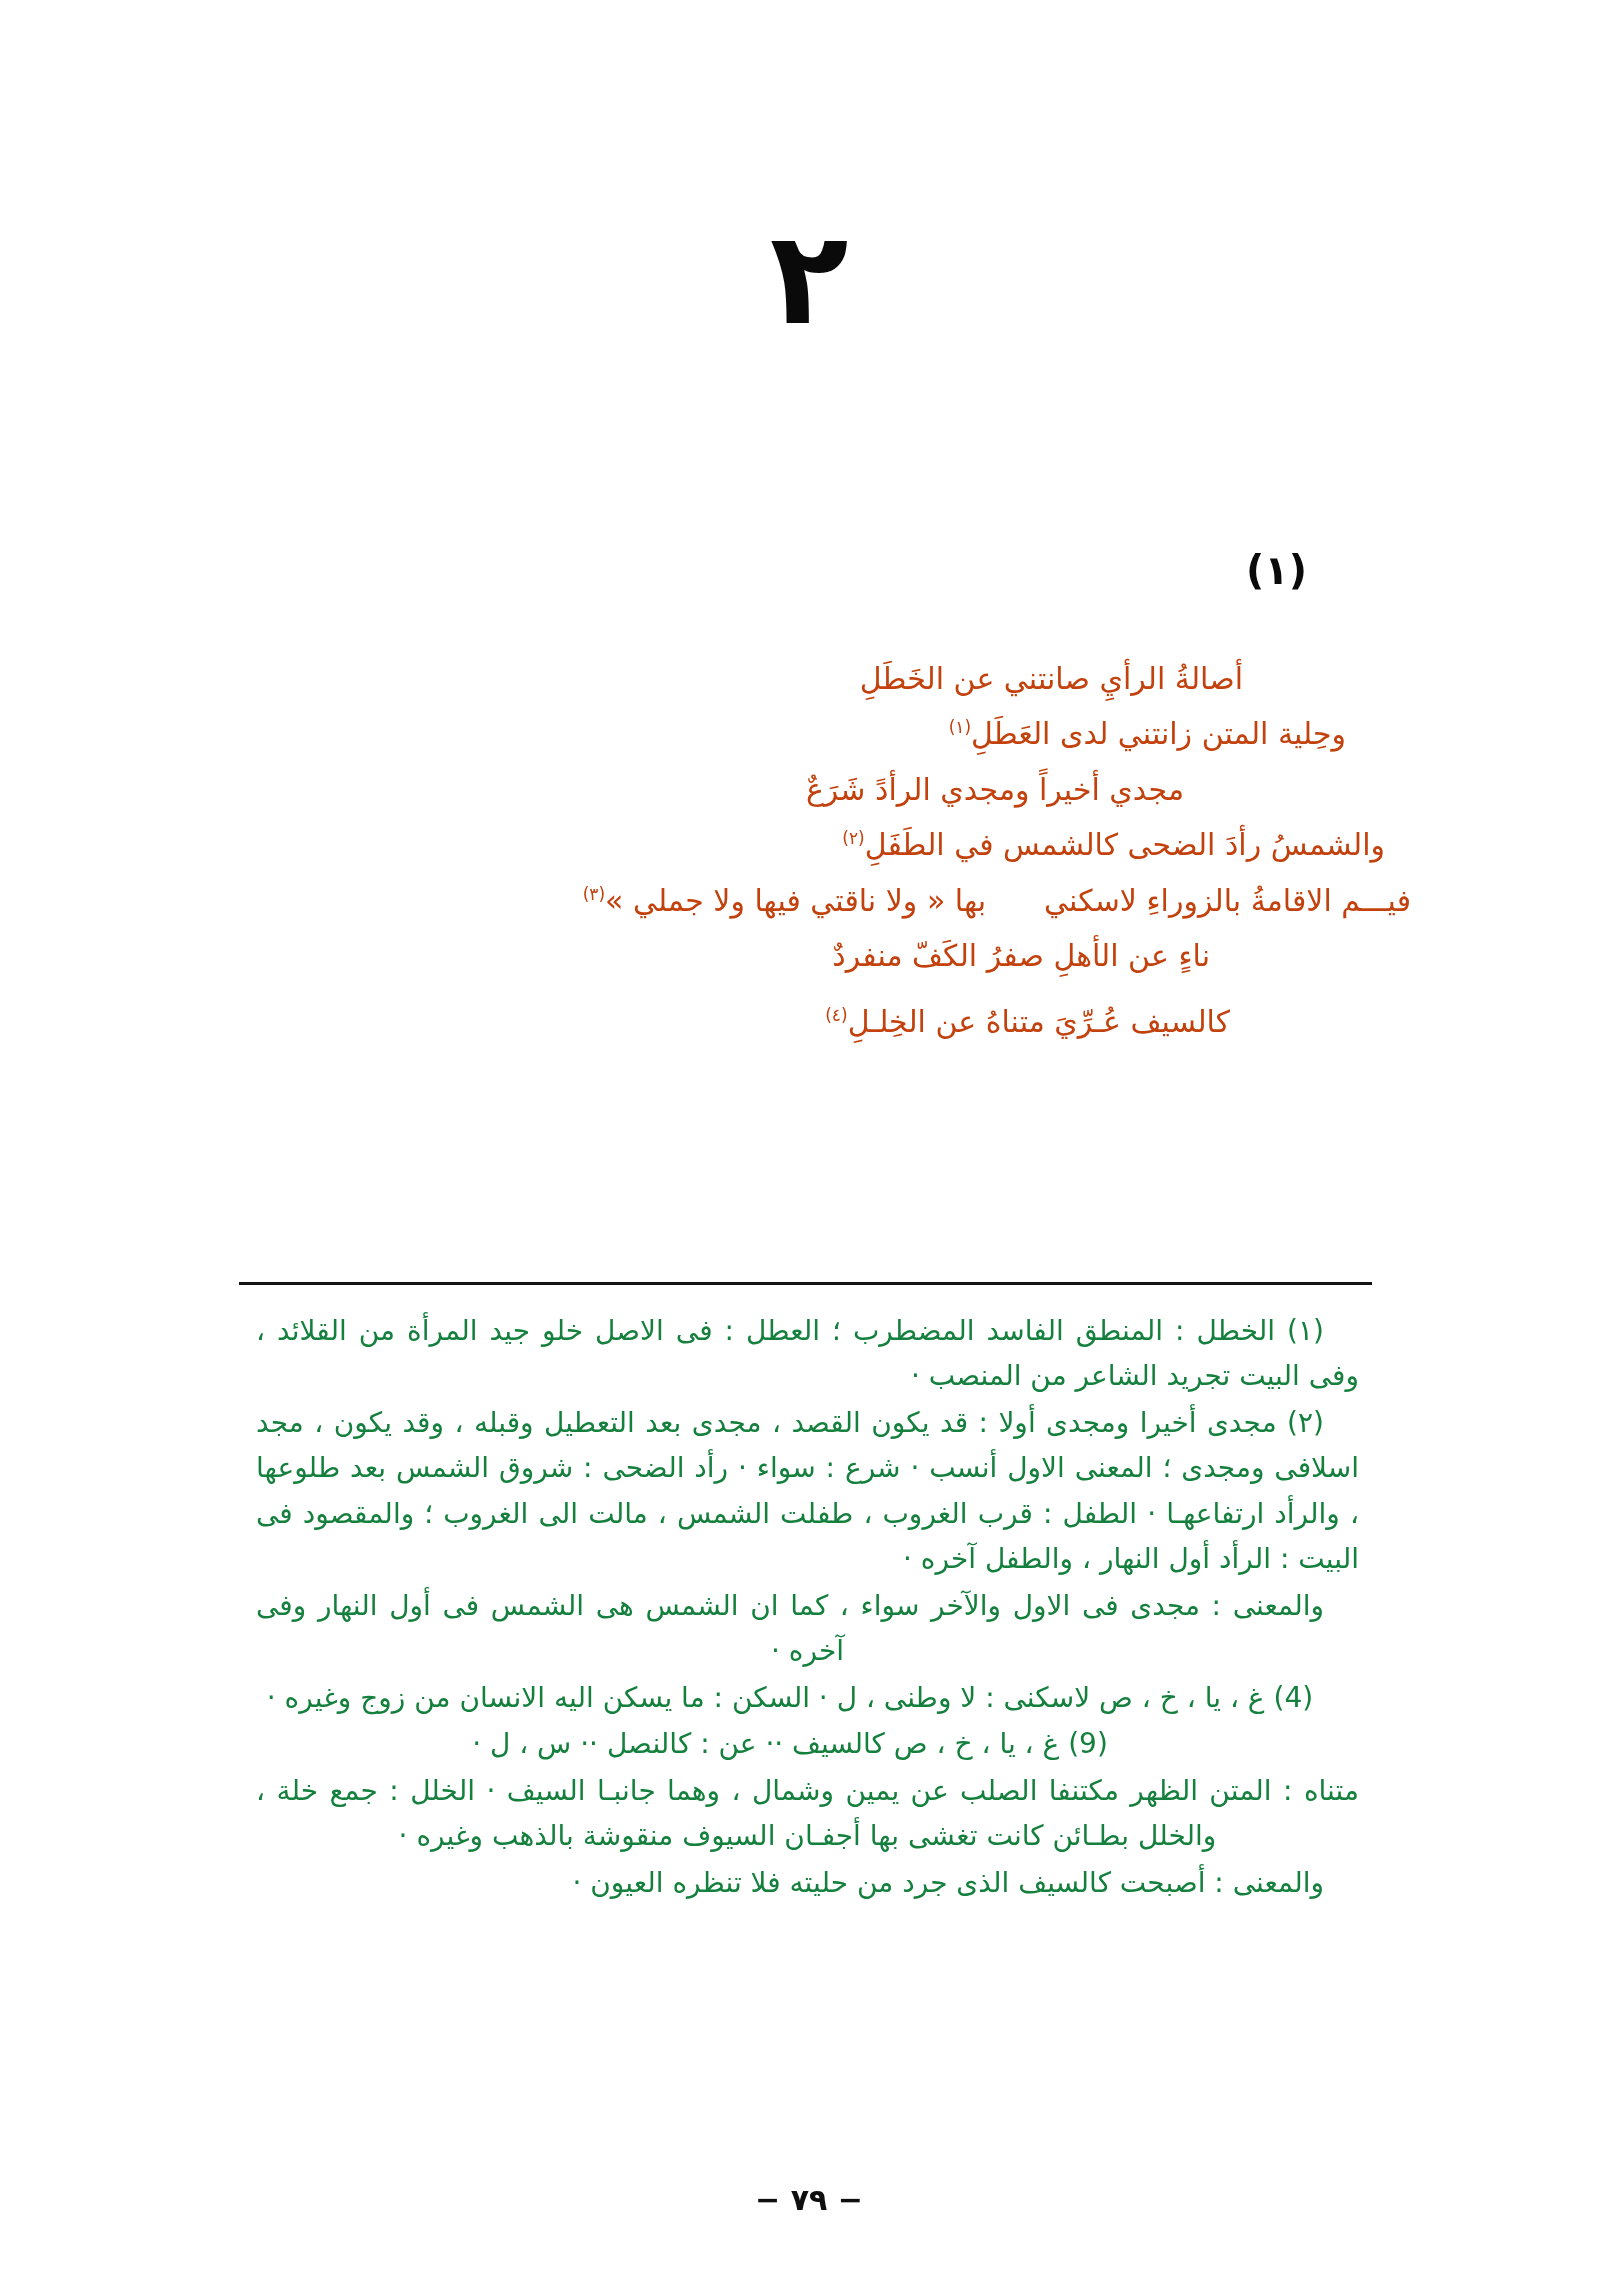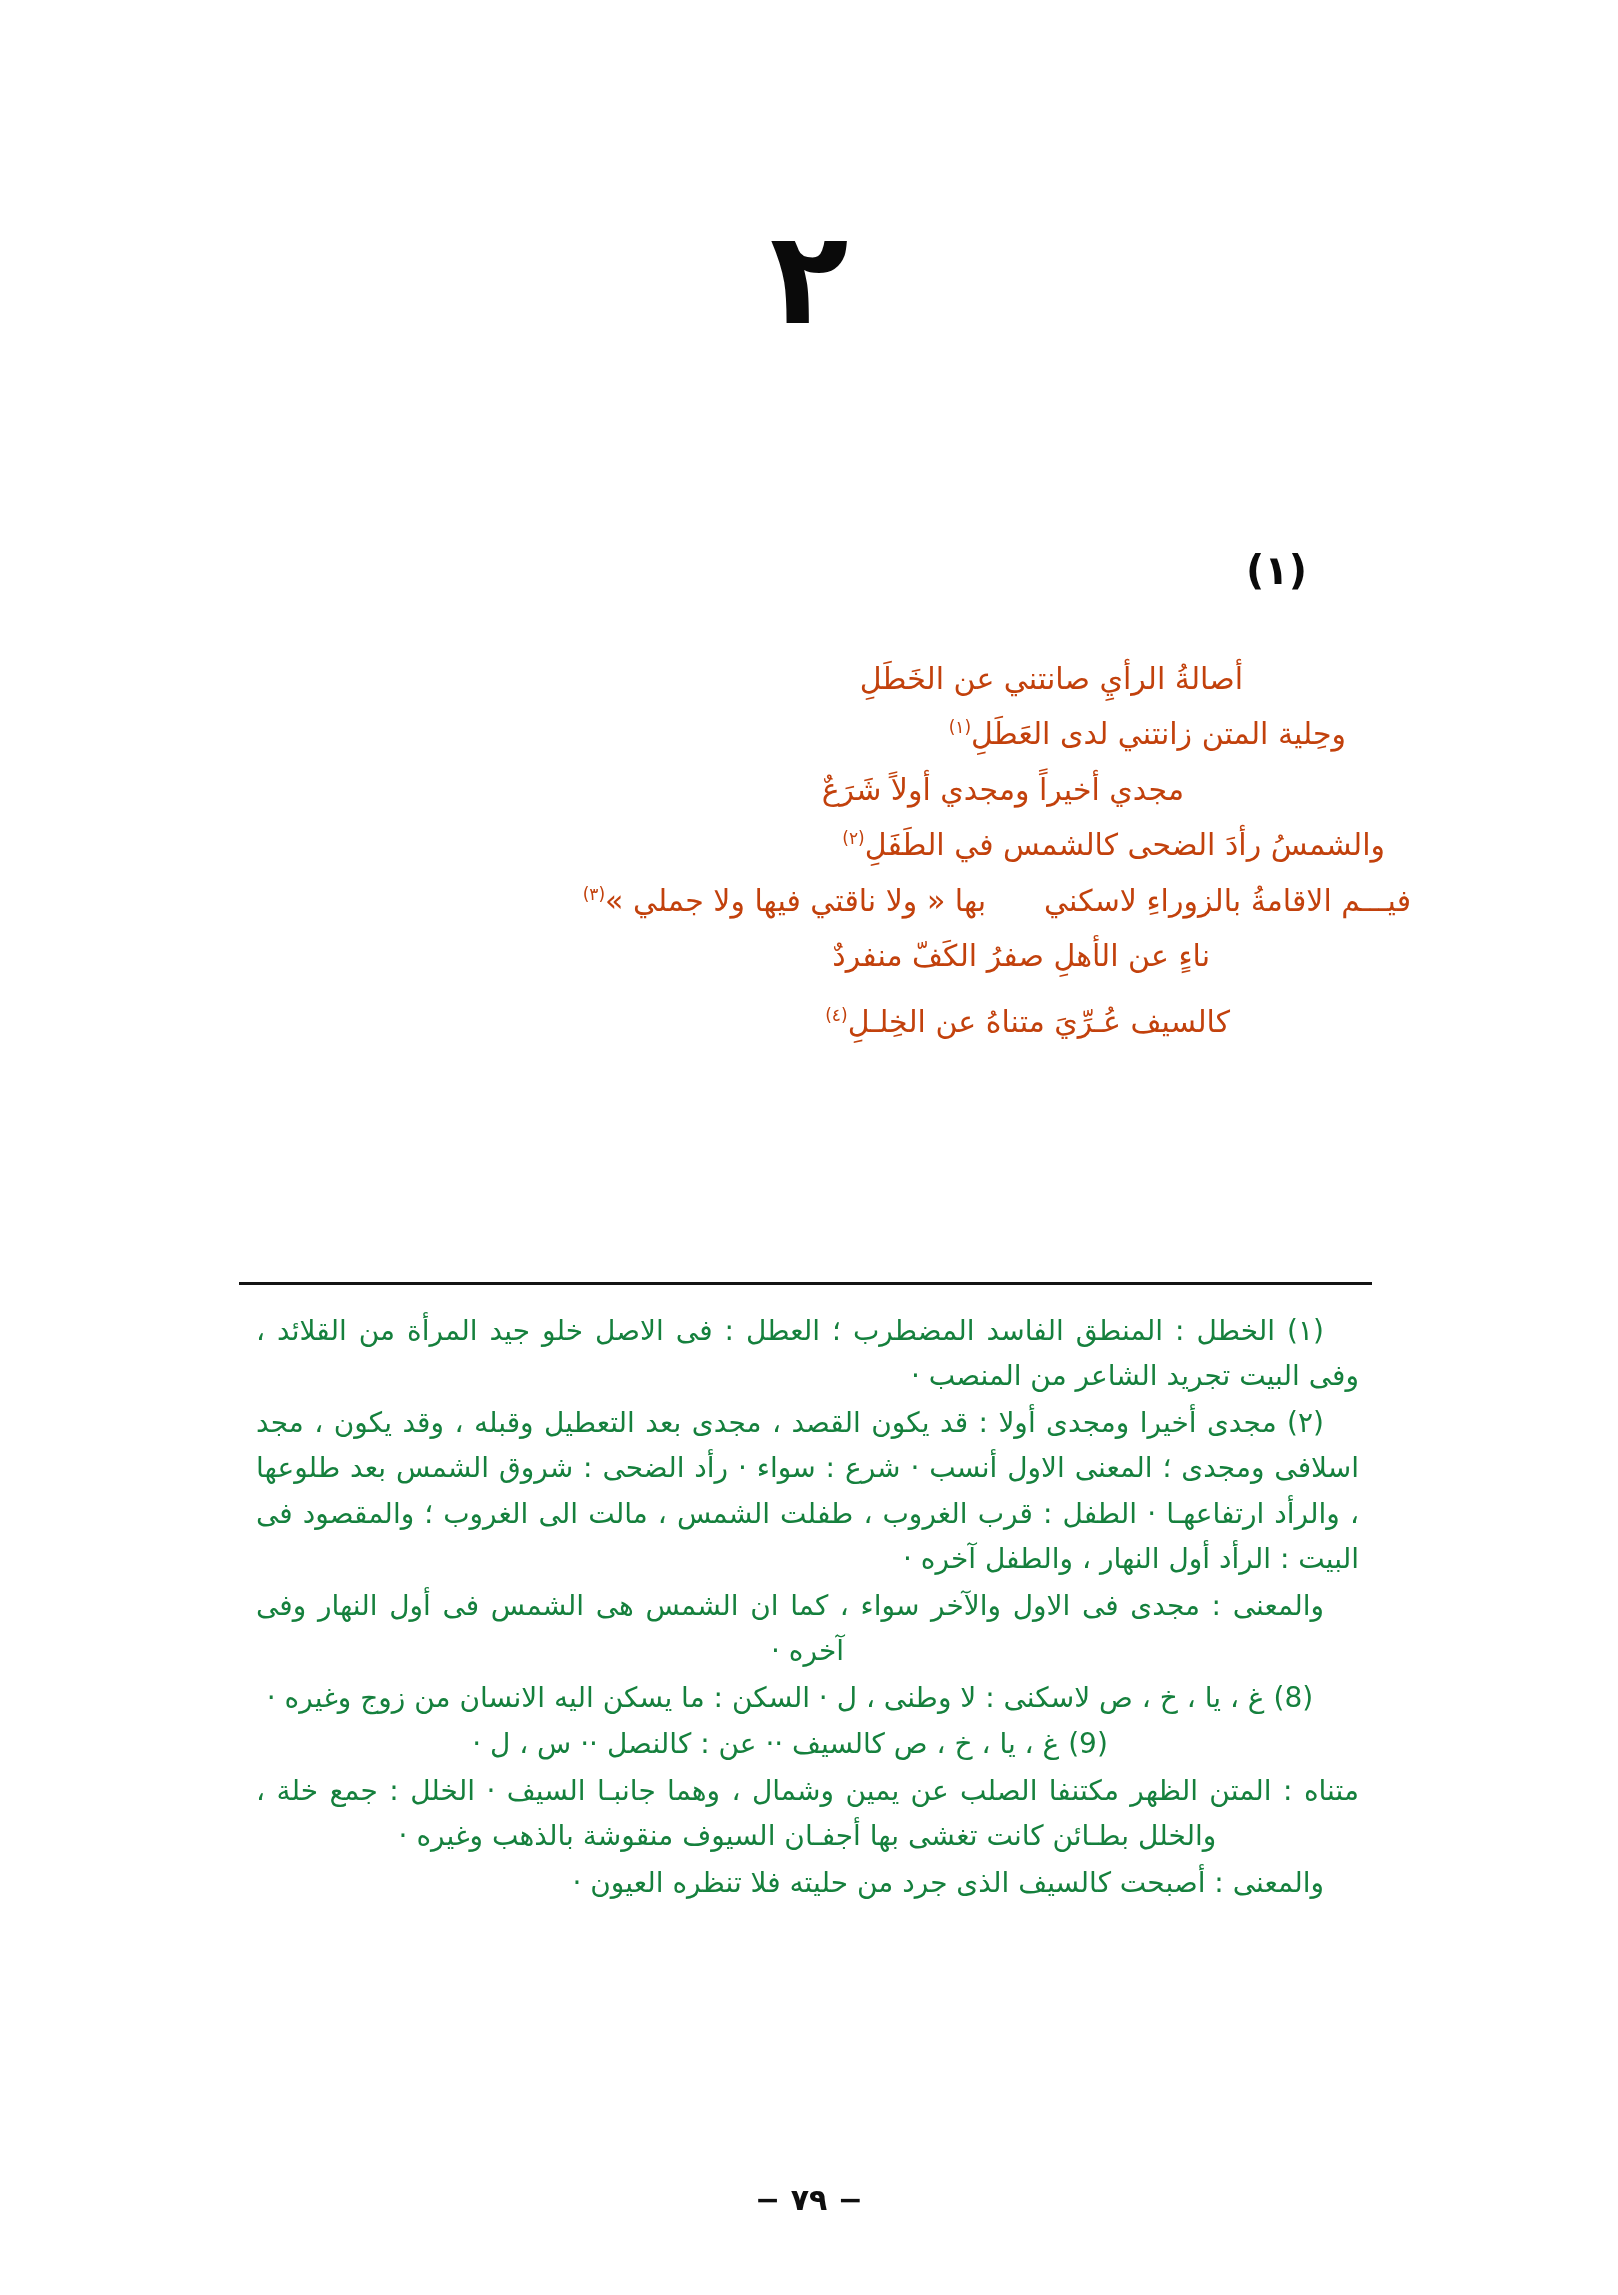--- a/index.html
+++ b/index.html
@@ -126,21 +126,21 @@
   <div class="section-number">(١)</div>
 
   <div class="verses">
     <div class="verse-line v-indent-1">
       <span>أصالةُ الرأيِ صانتني عن الخَطَلِ</span>
     </div>
     <div class="verse-line v-indent-2">
       <span>وحِلية المتن زانتني لدى العَطَلِ</span><sup>(١)</sup>
     </div>
     <div class="verse-line v-indent-3">
-      <span>مجدي أخيراً ومجدي أولاً شَرَعٌ</span>
+      <span>مجدي أخيراً ومجدي الرأدً شَرَعٌ</span>
     </div>
     <div class="verse-line v-indent-4">
       <span>والشمسُ رأدَ الضحى كالشمس في الطَفَلِ</span><sup>(٢)</sup>
     </div>
     <div class="verse-line v-indent-5">
       <span>فيـــم الاقامةُ بالزوراءِ لاسكني</span><span class="hemistich-gap"></span><span>بها « ولا ناقتي فيها ولا جملي »</span><sup>(٣)</sup>
     </div>
     <div class="verse-line v-indent-6">
       <span>ناءٍ عن الأهلِ صفرُ الكَفّ منفردٌ</span>
     </div>
@@ -148,21 +148,21 @@
       <span>كالسيف عُـرِّيَ متناهُ عن الخِلـلِ</span><sup>(٤)</sup>
     </div>
   </div>
 
   <div class="footnote-rule"></div>
 
   <div class="footnotes">
     <div class="footnote indent">(١) الخطل : المنطق الفاسد المضطرب ؛ العطل : فى الاصل خلو جيد المرأة من القلائد ، وفى البيت تجريد الشاعر من المنصب ·</div>
     <div class="footnote indent">(٢) مجدى أخيرا ومجدى أولا : قد يكون القصد ، مجدى بعد التعطيل وقبله ، وقد يكون ، مجد اسلافى ومجدى ؛ المعنى الاول أنسب · شرع : سواء · رأد الضحى : شروق الشمس بعد طلوعها ، والرأد ارتفاعهـا · الطفل : قرب الغروب ، طفلت الشمس ، مالت الى الغروب ؛ والمقصود فى البيت : الرأد أول النهار ، والطفل آخره ·</div>
     <div class="footnote indent center-last">والمعنى : مجدى فى الاول والآخر سواء ، كما ان الشمس هى الشمس فى أول النهار وفى آخره ·</div>
-    <div class="footnote indent center-last">(8) غ ، يا ، خ ، ص لاسكنى : لا وطنى ، ل · السكن : ما يسكن اليه الانسان من زوج وغيره ·</div>
+    <div class="footnote indent center-last">(4) غ ، يا ، خ ، ص لاسكنى : لا وطنى ، ل · السكن : ما يسكن اليه الانسان من زوج وغيره ·</div>
     <div class="footnote indent center-last">(9) غ ، يا ، خ ، ص كالسيف ·· عن : كالنصل ·· س ، ل ·</div>
     <div class="footnote center-last">متناه : المتن الظهر مكتنفا الصلب عن يمين وشمال ، وهما جانبـا السيف · الخلل : جمع خلة ، والخلل بطـائن كانت تغشى بها أجفـان السيوف منقوشة بالذهب وغيره ·</div>
     <div class="footnote indent">والمعنى : أصبحت كالسيف الذى جرد من حليته فلا تنظره العيون ·</div>
   </div>
 
   <div class="page-number">− ٧٩ −</div>
 
 </div>
 
 

